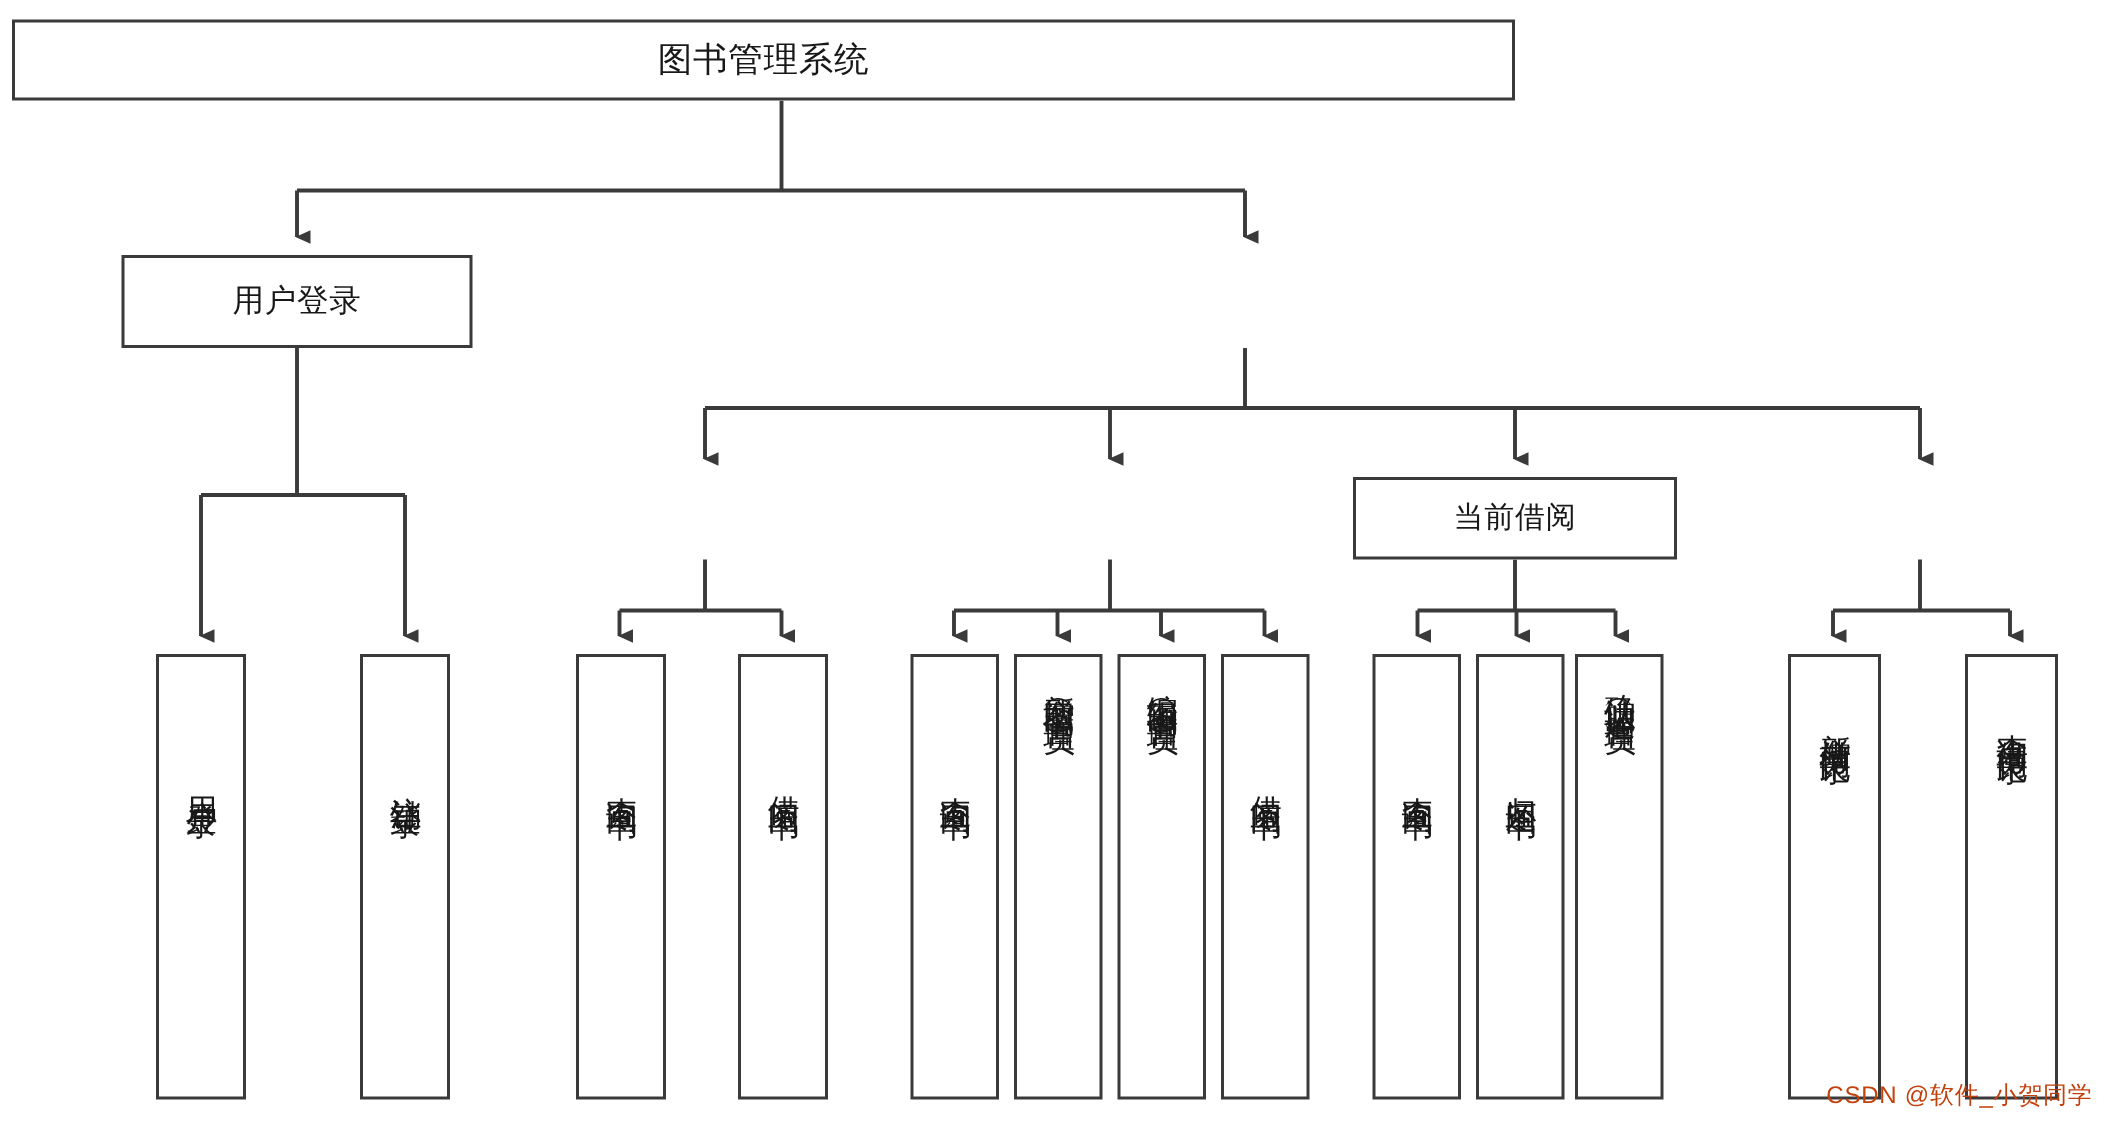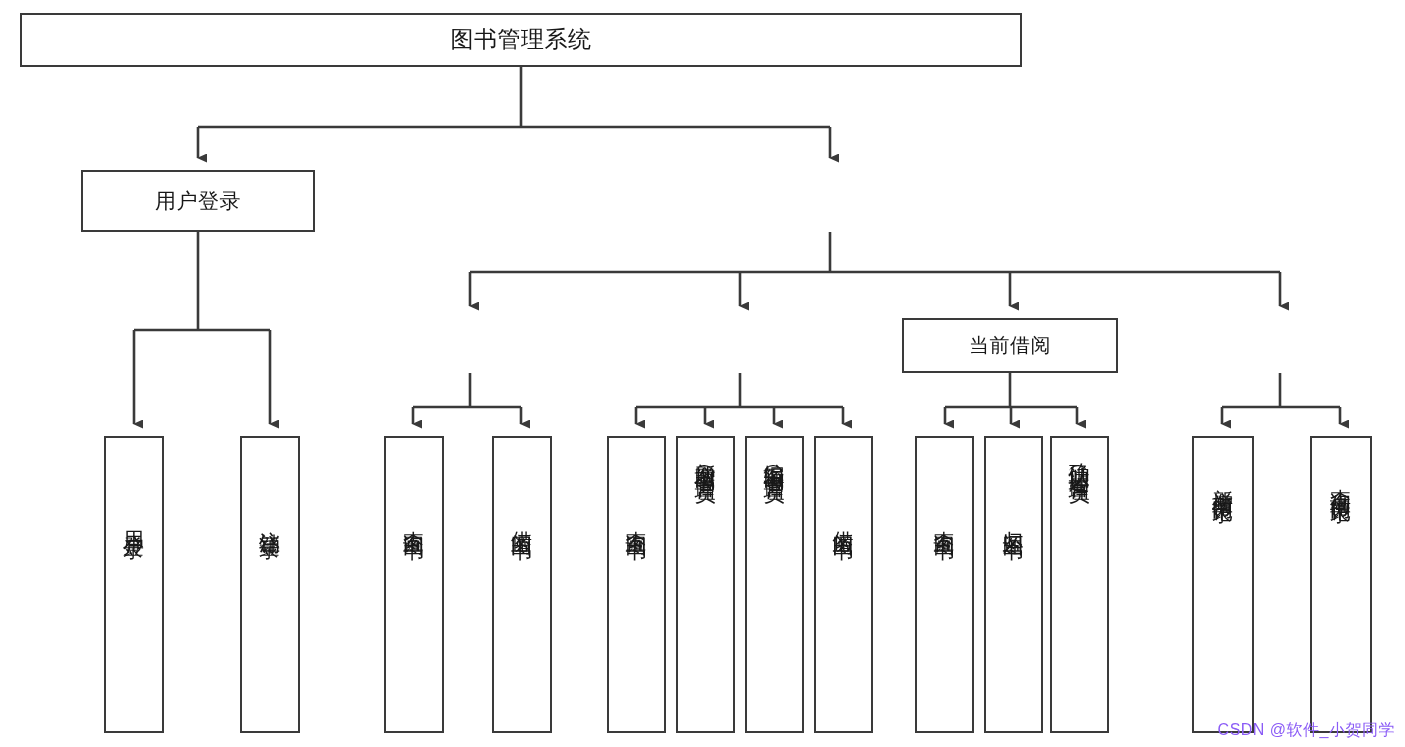--- a/index.html
+++ b/index.html
@@ -70,21 +70,21 @@
   }
   .node.level-leaf.leaf-short .node-label { margin-top: 76px; }
   .node.level-leaf.leaf-tall  .node-label { margin-top: 8px; }
   .node.level-leaf.leaf-mid   .node-label { margin-top: 34px; }
 
   #watermark {
     position: absolute;
     right: 10px;
     bottom: 6px;
     font-size: 16px;
-    color: #8b5cf6;
+    color: #c2410c;
     letter-spacing: 0.5px;
     z-index: 3;
     white-space: nowrap;
   }
 </style>
 </head>
 <body>
 
 <div id="diagram">
 
@@ -131,21 +131,21 @@
       <path d="M1011,407 L1011,424" marker-end="url(#arrowhead)"></path>
       <path d="M1077,407 L1077,424" marker-end="url(#arrowhead)"></path>
 
       <path d="M1280,373 L1280,407"></path>
       <path d="M1222,407 L1340,407"></path>
       <path d="M1222,407 L1222,424" marker-end="url(#arrowhead)"></path>
       <path d="M1340,407 L1340,424" marker-end="url(#arrowhead)"></path>
     </g>
   </svg>
 
-  <div class="node level-root" style="left:20px; top:13px; width:1002px; height:54px;">
+  <div class="node level-root" style="left:8px; top:13px; width:1002px; height:54px;">
     <span class="node-label">图书管理系统</span>
   </div>
 
   <div class="node level-branch" style="left:81px; top:170px; width:234px; height:62px;">
     <span class="node-label">用户登录</span>
   </div>
 
   <div class="node level-group" style="left:902px; top:318px; width:216px; height:55px;">
     <span class="node-label">当前借阅</span>
   </div>

